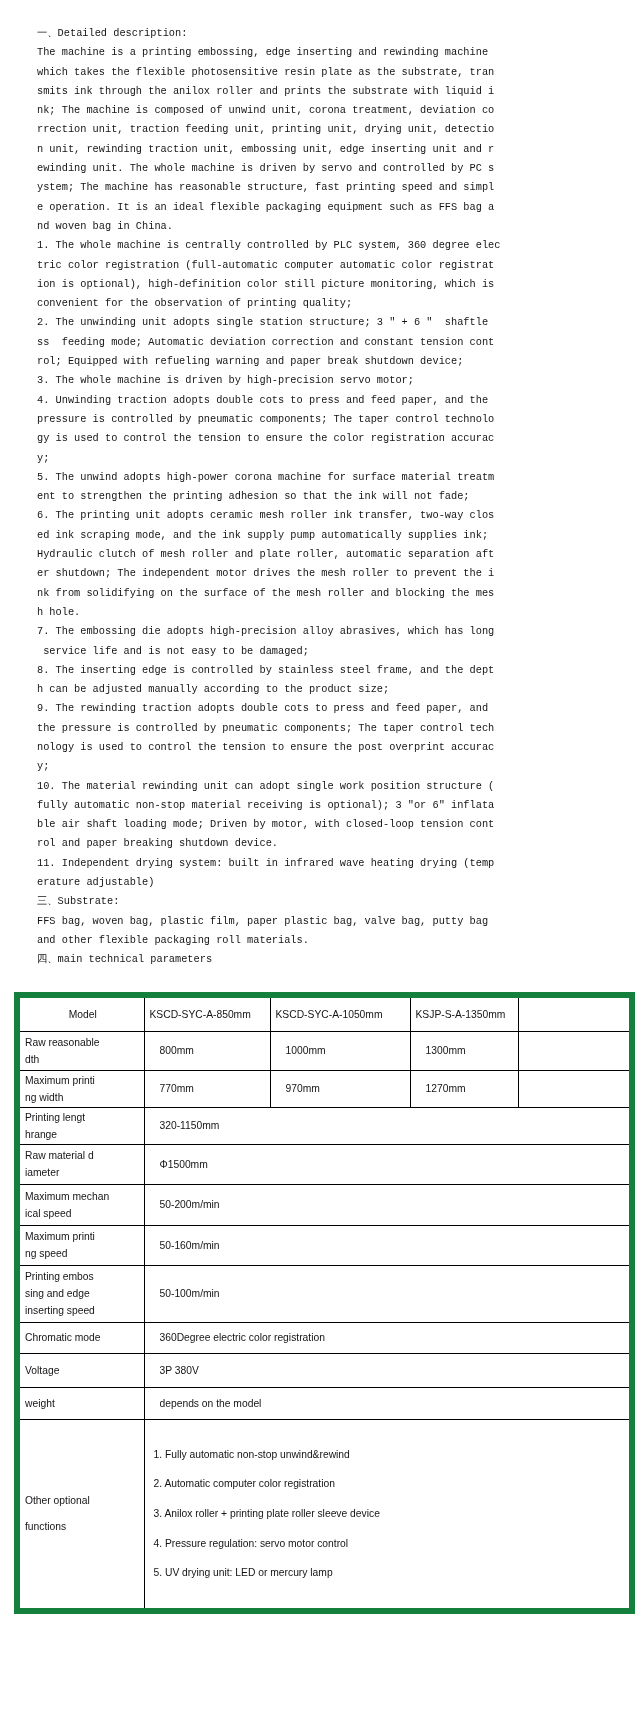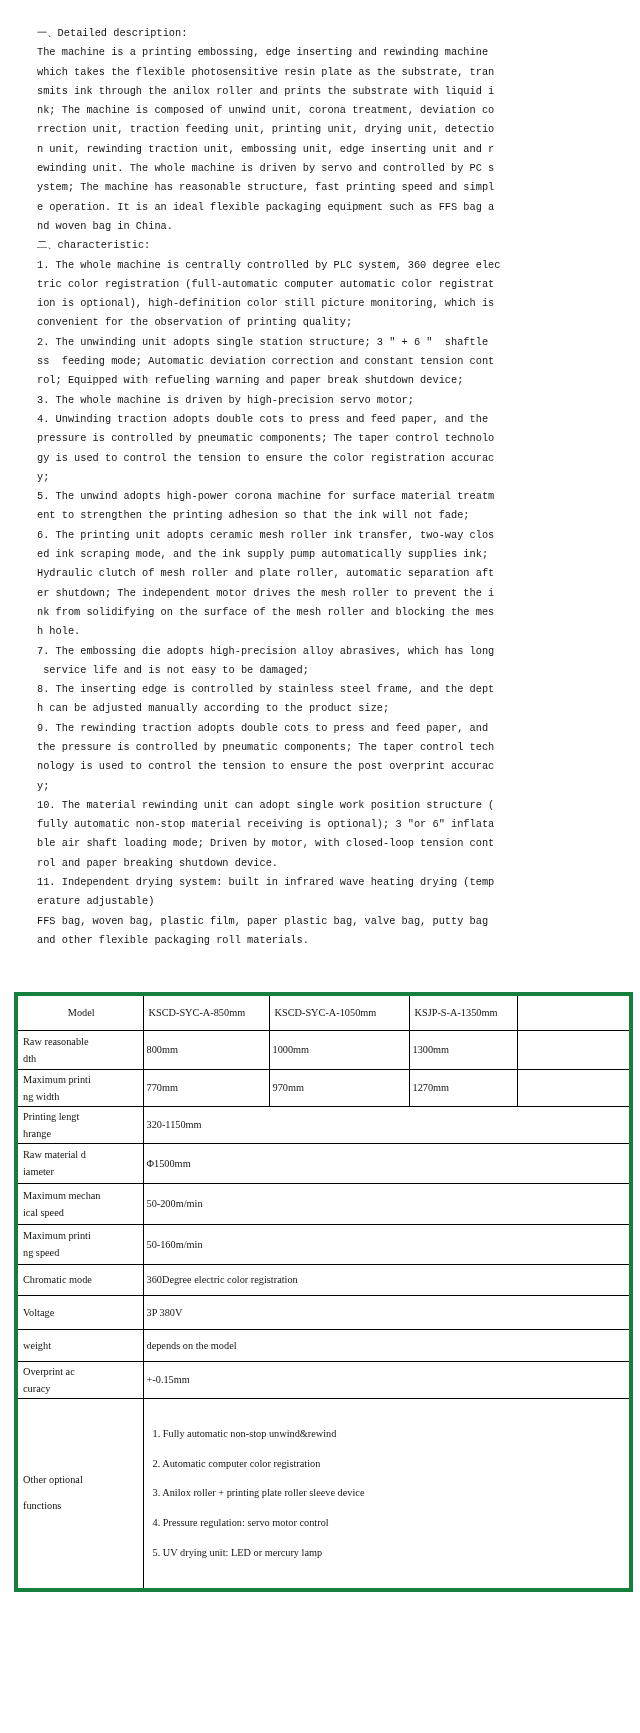--- a/index.html
+++ b/index.html
@@ -25,38 +25,38 @@
   .doc .lines{
     white-space:pre;
   }
   table.params{
     position:absolute;
     left:14px;
     top:992px;
     width:615px;
     border-collapse:collapse;
     table-layout:fixed;
-    border:4px solid #15803d;
-    font-family:Liberation Serif, serif;
+    border:6px solid #15803d;
+    font-family:Liberation Sans, sans-serif;
     font-size:10.3px;
     line-height:17px;
     color:#141414;
   }
   table.params td{
     border:1px solid #000;
     vertical-align:middle;
     white-space:pre-wrap;
     overflow:hidden;
     padding:1px 3px 1px 5px;
   }
   table.params td.model{
     text-align:center;
   }
   table.params td.val{
-    padding-left:3px;
+    padding-left:15px;
   }
   table.params td.optlabel{
     line-height:26px;
     margin-top:28px;
   }
   table.params td.items-cell{
     line-height:29.6px;
     padding-left:9px;
     margin-top:40px;
   }
@@ -74,21 +74,20 @@
 smits ink through the anilox roller and prints the substrate with liquid i
 nk; The machine is composed of unwind unit, corona treatment, deviation co
 rrection unit, traction feeding unit, printing unit, drying unit, detectio
 n unit, rewinding traction unit, embossing unit, edge inserting unit and r
 ewinding unit. The whole machine is driven by servo and controlled by PC s
 ystem; The machine has reasonable structure, fast printing speed and simpl
 e operation. It is an ideal flexible packaging equipment such as FFS bag a
 nd woven bag in China.</div>
     </div>
     <div class="sec">
-      <div class="line">二、characteristic:</div>
       <div class="lines">1. The whole machine is centrally controlled by PLC system, 360 degree elec
 tric color registration (full-automatic computer automatic color registrat
 ion is optional), high-definition color still picture monitoring, which is
 convenient for the observation of printing quality;
 2. The unwinding unit adopts single station structure; 3 ″ + 6 ″  shaftle
 ss  feeding mode; Automatic deviation correction and constant tension cont
 rol; Equipped with refueling warning and paper break shutdown device;
 3. The whole machine is driven by high-precision servo motor;
 4. Unwinding traction adopts double cots to press and feed paper, and the
 pressure is controlled by pneumatic components; The taper control technolo
@@ -111,22 +110,26 @@
 nology is used to control the tension to ensure the post overprint accurac
 y;
 10. The material rewinding unit can adopt single work position structure (
 fully automatic non-stop material receiving is optional); 3 ″or 6″ inflata
 ble air shaft loading mode; Driven by motor, with closed-loop tension cont
 rol and paper breaking shutdown device.
 11. Independent drying system: built in infrared wave heating drying (temp
 erature adjustable)</div>
     </div>
     <div class="sec">
+      <div class="line">三、Substrate:</div>
       <div class="lines">FFS bag, woven bag, plastic film, paper plastic bag, valve bag, putty bag
 and other flexible packaging roll materials.</div>
+    </div>
+    <div class="sec">
+      <div class="line">四、main technical parameters</div>
     </div>
   </div>
 
   <table class="params">
     <colgroup>
       <col style="width:127px">
       <col style="width:126px">
       <col style="width:140px">
       <col style="width:108px">
       <col style="width:114px">
@@ -168,36 +171,37 @@
       <tr style="height:41px">
         <td>Maximum mechan
 ical speed</td>
         <td class="val" colspan="4">50-200m/min</td>
       </tr>
       <tr style="height:40px">
         <td>Maximum printi
 ng speed</td>
         <td class="val" colspan="4">50-160m/min</td>
       </tr>
+      <tr style="height:57px">
+        <td>Printing embos
+sing and edge
+inserting speed</td>
+        <td class="val" colspan="4">50-100m/min</td>
+      </tr>
       <tr style="height:31px">
         <td>Chromatic mode</td>
         <td class="val" colspan="4">360Degree electric color registration</td>
       </tr>
       <tr style="height:34px">
         <td>Voltage</td>
         <td class="val" colspan="4">3P 380V</td>
       </tr>
       <tr style="height:32px">
         <td>weight</td>
         <td class="val" colspan="4">depends on the model</td>
-      </tr>
-      <tr style="height:32px">
-        <td>Overprint ac
-curacy</td>
-        <td class="val" colspan="4">+-0.15mm</td>
       </tr>
       <tr style="height:192px">
         <td class="optlabel">Other optional
 functions</td>
         <td class="items-cell" colspan="4">1. Fully automatic non-stop unwind&amp;rewind
 2. Automatic computer color registration
 3. Anilox roller + printing plate roller sleeve device
 4. Pressure regulation: servo motor control
 5. UV drying unit: LED or mercury lamp</td>
       </tr>

